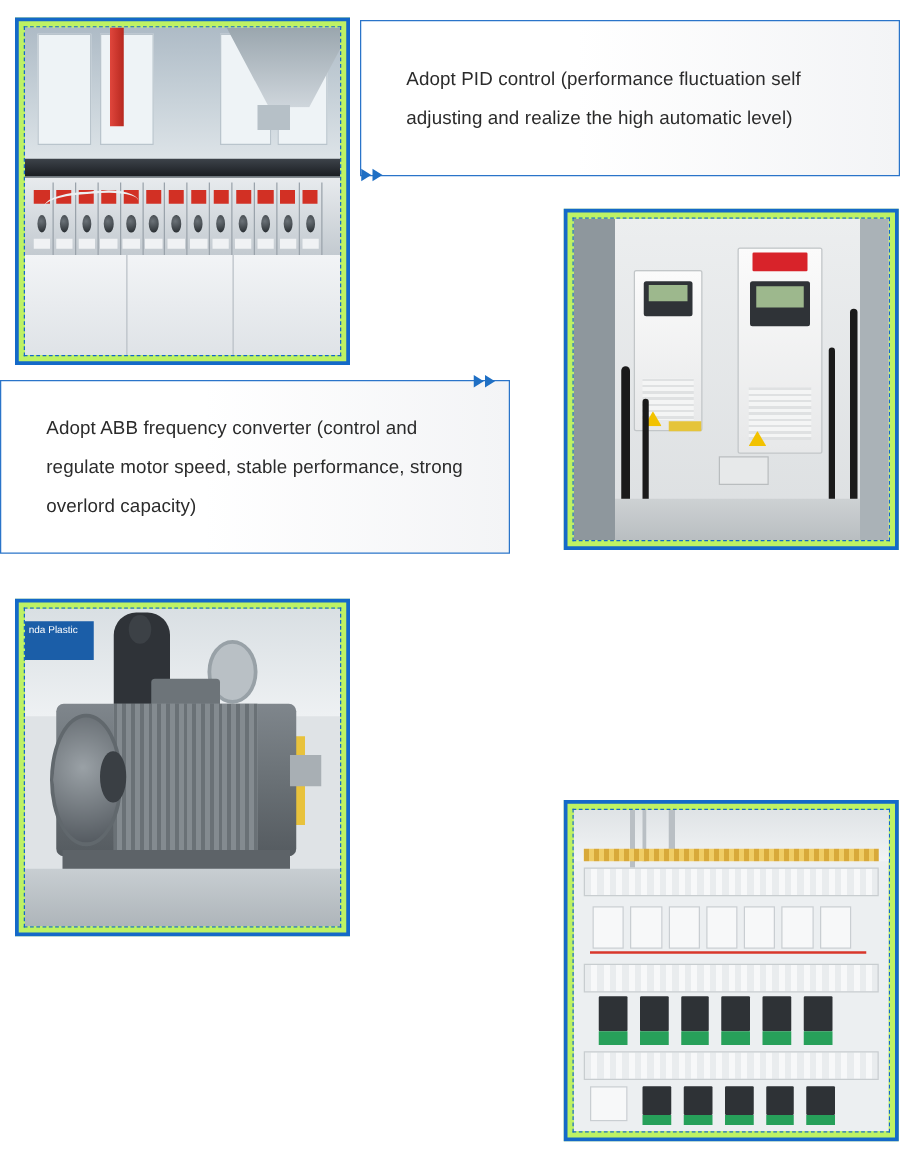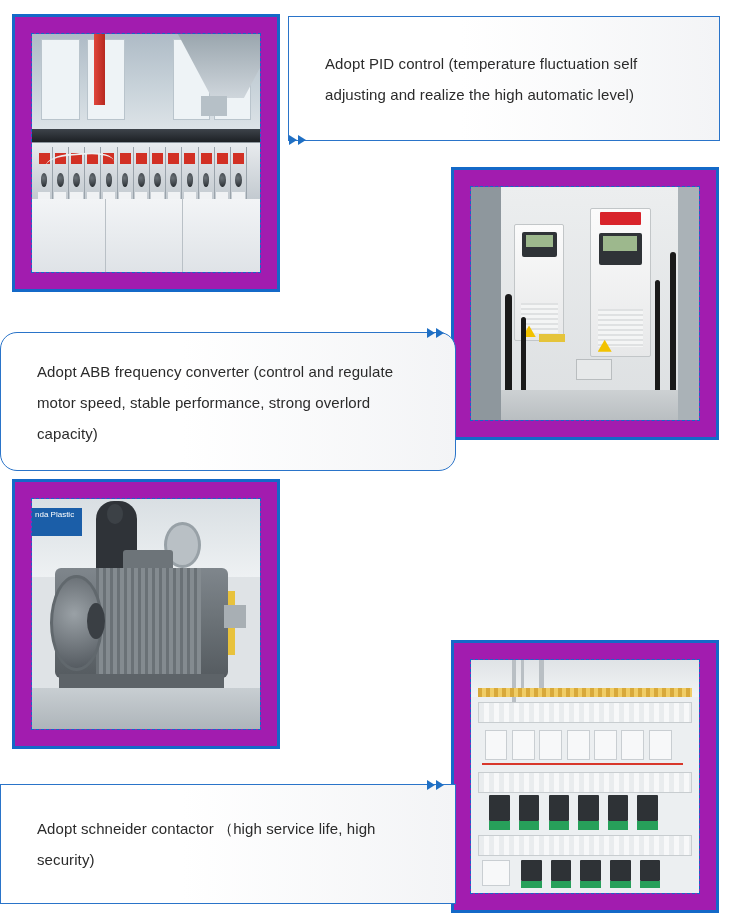--- a/index.html
+++ b/index.html
@@ -14,22 +14,22 @@
     width: 732px;
     height: 924px;
     overflow: hidden;
     background: #fff;
   }
 
   
   .photo-frame {
     position: absolute;
     border: 3px solid #1469c8;
-    background: #a21caf;
-    padding: 16px;
+    background: #bef264;
+    padding: 4px;
   }
   .photo-frame .inner {
     width: 100%; height: 100%;
     border: 1px dashed #1469c8;
     overflow: hidden;
     position: relative;
   }
   .text-card {
     position: absolute;
     border: 1px solid #2a74c9;
@@ -167,21 +167,21 @@
   .i4-block { position:absolute; background:#2e3236; border-radius:1px; }
   .i4-green { position:absolute; background:#27a05a; }
   .i4-termstrip { position:absolute; left:3%; width:94%; height:4%;
       background:repeating-linear-gradient(90deg,#d8a93a 0 4px,#f0cd66 4px 8px); }
   .i4-white { position:absolute; background:#f7f8f9; border:1px solid #c9ced2; }
   .i4-redline { position:absolute; background:#d8372b; }
   .i4-wirebundle { position:absolute; background:#b9bfc4; }
 
   
   .card1 { left: 288px; top: 16px; width: 432px; height: 125px; }
-  .card2 { left: 0px;   top: 332px; width: 456px; height: 139px; border-radius: 17px; }
+  .card2 { left: 0px;   top: 304px; width: 408px; height: 139px; }
   .card3 { left: 288px; top: 467px; width: 444px; height: 135px; }
   .card4 { left: 0px;   top: 784px; width: 456px; height: 120px; }
 </style>
 </head>
 <body>
 
 <div class="page">
 
   <div class="photo-frame img1">
     <div class="inner">
@@ -265,21 +265,21 @@
         </div>
       </div>
       <div class="i1-base"></div>
       <div class="i1-seam" style="left:32%"></div>
       <div class="i1-seam" style="left:66%"></div>
       <div class="i1-wire"></div>
     </div>
   </div>
 
   <div class="text-card card1">
-    <div class="txt">Adopt PID control (temperature fluctuation self adjusting and realize the high automatic level)</div>
+    <div class="txt">Adopt PID control (performance fluctuation self adjusting and realize the high automatic level)</div>
     <div class="chev" style="left:0px; bottom:-5px;">
         <i></i>
         <i></i>
       </div>
   </div>
 
   <div class="photo-frame img2">
     <div class="inner">
       <div class="i2-bg"></div>
       <div class="i2-wallL"></div>
@@ -389,21 +389,14 @@
       <div class="i4-green" style="left:35%; top:95%; width:9%; height:3%;"></div>
       <div class="i4-block" style="left:48%; top:86%; width:9%; height:9%;"></div>
       <div class="i4-green" style="left:48%; top:95%; width:9%; height:3%;"></div>
       <div class="i4-block" style="left:61%; top:86%; width:9%; height:9%;"></div>
       <div class="i4-green" style="left:61%; top:95%; width:9%; height:3%;"></div>
       <div class="i4-block" style="left:74%; top:86%; width:9%; height:9%;"></div>
       <div class="i4-green" style="left:74%; top:95%; width:9%; height:3%;"></div>
     </div>
   </div>
 
-  <div class="text-card card4">
-    <div class="txt">Adopt schneider contactor （high service life, high security)</div>
-    <div class="chev" style="right:6px; top:-5px;">
-        <i></i>
-        <i></i>
-      </div>
-  </div>
 
 </div>
 
 </body></html>

